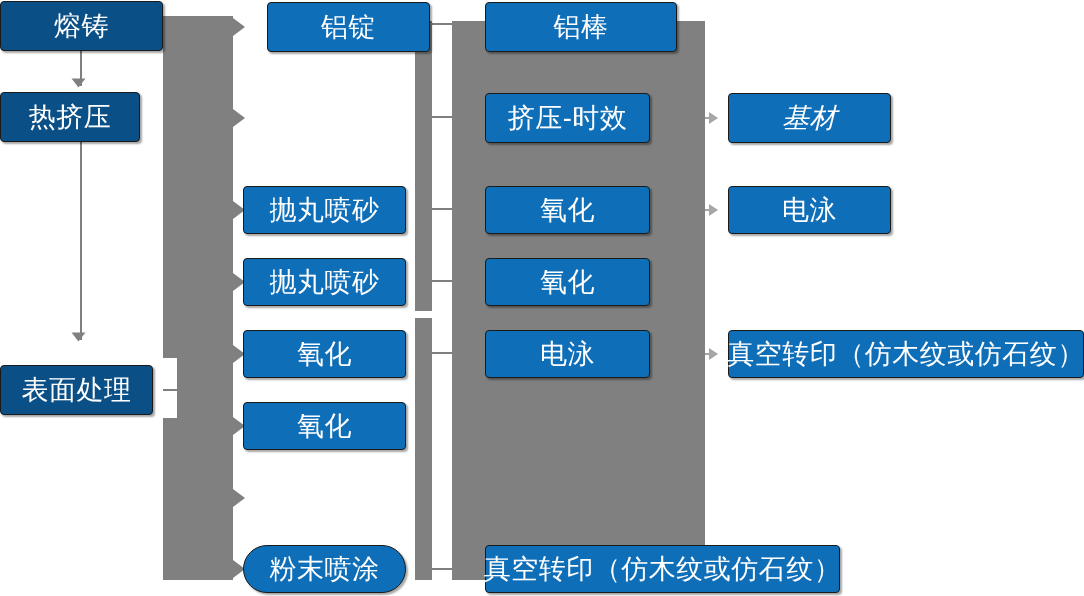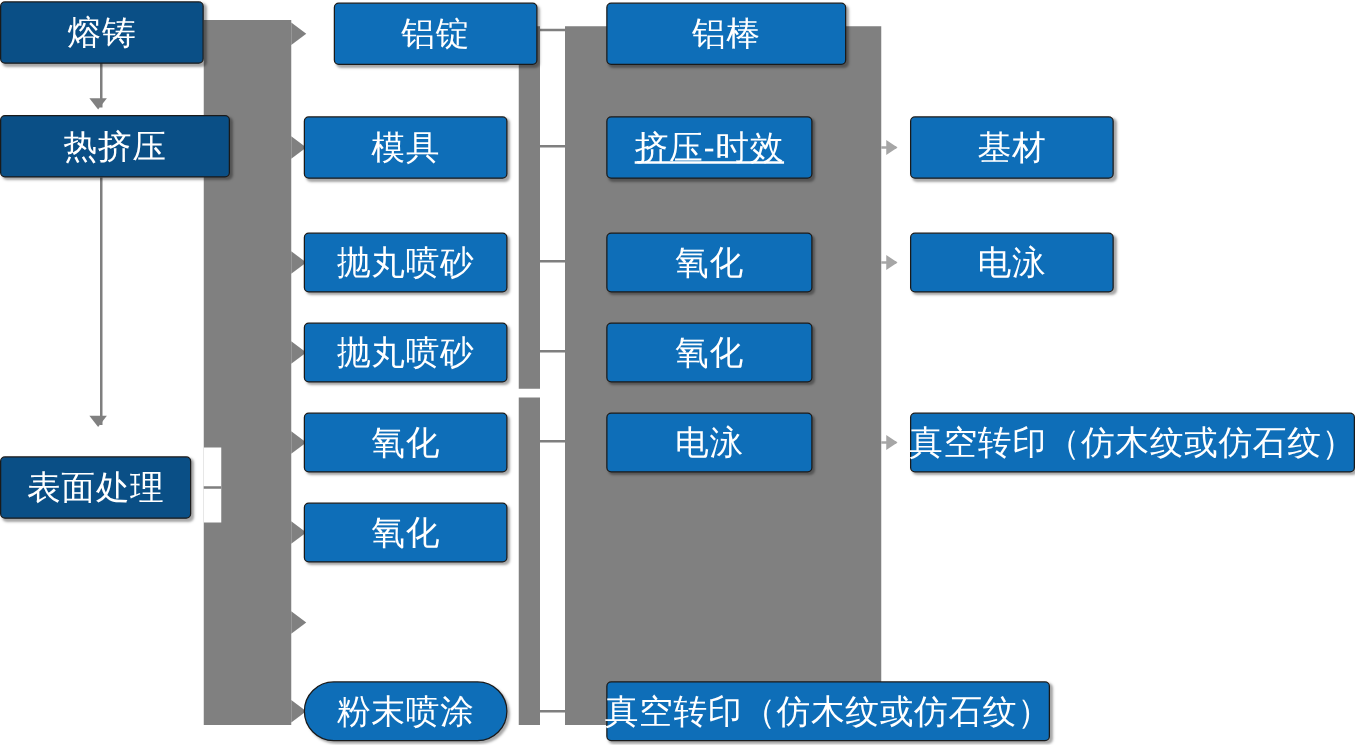--- a/index.html
+++ b/index.html
@@ -109,69 +109,66 @@
   <div class="hairline" style="left:432px; top:352px; width:20px; height:2px;"></div>
   <div class="hairline" style="left:432px; top:568px; width:20px; height:2px;"></div>
 
   <div class="thin-arrow" style="left:705px; top:117px; width:12px;"></div>
   <div class="thin-arrow" style="left:705px; top:209px; width:12px;"></div>
   <div class="thin-arrow" style="left:705px; top:353px; width:12px;"></div>
 
   <div class="box dark" style="left:0px; top:1px; width:163px; height:50px;">
     <span class="txt">熔铸</span>
   </div>
-  <div class="box dark" style="left:0px; top:92px; width:184px; height:50px;">
+  <div class="box dark" style="left:0px; top:92px; width:140px; height:50px;">
     <span class="txt">热挤压</span>
   </div>
   <div class="box dark" style="left:0px; top:365px; width:153px; height:50px;">
     <span class="txt">表面处理</span>
   </div>
 
   <div class="box light" style="left:243px; top:2px; width:163px; height:50px;margin-left:24px;">
     <span class="txt">铝锭</span>
-  </div>
-  <div class="box light" style="left:243px; top:93px; width:163px; height:50px;">
-    <span class="txt">模具</span>
   </div>
   <div class="box light" style="left:243px; top:186px; width:163px; height:48px;">
     <span class="txt">抛丸喷砂</span>
   </div>
   <div class="box light" style="left:243px; top:258px; width:163px; height:48px;">
     <span class="txt">抛丸喷砂</span>
   </div>
   <div class="box light" style="left:243px; top:330px; width:163px; height:48px;">
     <span class="txt">氧化</span>
   </div>
   <div class="box light" style="left:243px; top:402px; width:163px; height:48px;">
     <span class="txt">氧化</span>
   </div>
   <div class="box light" style="left:243px; top:545px; width:163px; height:48px;border-radius:24px;">
     <span class="txt">粉末喷涂</span>
   </div>
 
   <div class="box light" style="left:485px; top:2px; width:192px; height:50px;">
     <span class="txt">铝棒</span>
   </div>
-  <div class="box light" style="left:485px; top:93px; width:165px; height:50px;text-decoration:underline;">
+  <div class="box light" style="left:485px; top:93px; width:165px; height:50px;">
     <span class="txt">挤压-时效</span>
   </div>
   <div class="box light" style="left:485px; top:186px; width:165px; height:48px;">
     <span class="txt">氧化</span>
   </div>
   <div class="box light" style="left:485px; top:258px; width:165px; height:48px;">
     <span class="txt">氧化</span>
   </div>
   <div class="box light" style="left:485px; top:330px; width:165px; height:48px;">
     <span class="txt">电泳</span>
   </div>
   <div class="box light" style="left:485px; top:545px; width:355px; height:48px;">
     <span class="txt">真空转印（仿木纹或仿石纹）</span>
   </div>
 
-  <div class="box light" style="left:728px; top:93px; width:163px; height:50px;">
+  <div class="box light" style="left:728px; top:93px; width:163px; height:50px;font-style:italic;">
     <span class="txt">基材</span>
   </div>
   <div class="box light" style="left:728px; top:186px; width:163px; height:48px;">
     <span class="txt">电泳</span>
   </div>
   <div class="box light" style="left:728px; top:330px; width:356px; height:48px;">
     <span class="txt">真空转印（仿木纹或仿石纹）</span>
   </div>
 
 </div>

